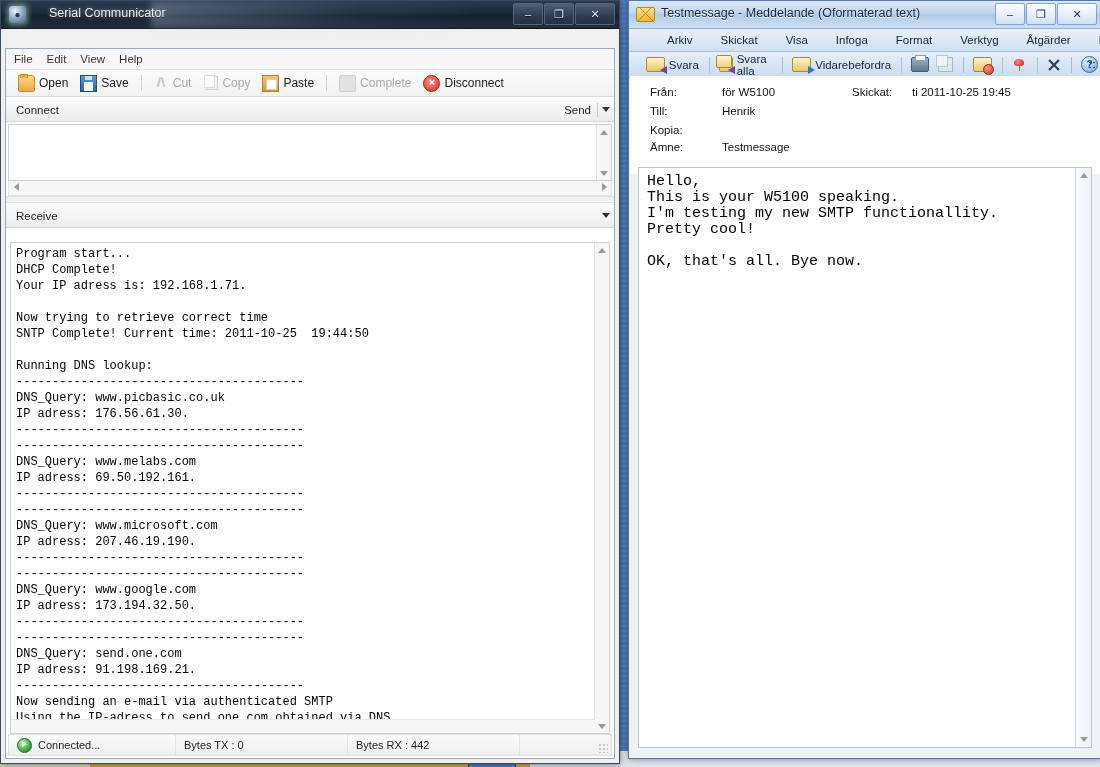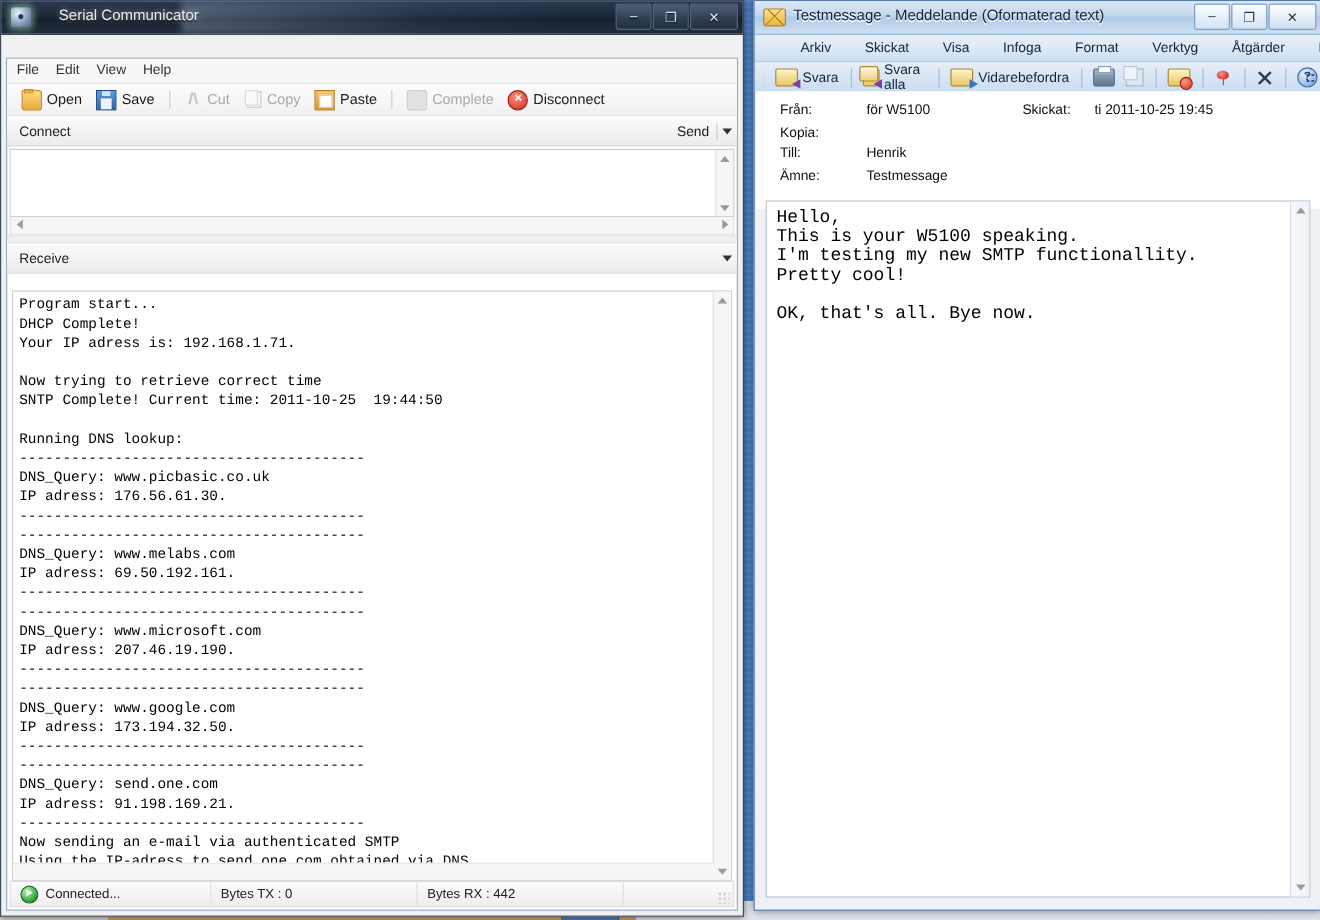--- a/index.html
+++ b/index.html
@@ -524,27 +524,27 @@
     </div>
   </div>
 
   <div id="mail-headers">
     <div class="hrow">
       <span class="lab">Från:</span>
       <span class="val">för W5100</span>
       <span class="lab2">Skickat:</span>
       <span class="val2">ti 2011-10-25 19:45</span>
     </div>
+    <div class="hrow">
+      <span class="lab">Till:</span>
+      <span class="val">Henrik</span>
+    </div>
     <div class="hrow" style="height:17px;">
       <span class="lab">Kopia:</span>
       <span class="val"></span>
-    </div>
-    <div class="hrow">
-      <span class="lab">Till:</span>
-      <span class="val">Henrik</span>
     </div>
     <div class="hrow">
       <span class="lab">Ämne:</span>
       <span class="val">Testmessage</span>
     </div>
   </div>
 
   <div id="mail-body-wrap">
     <div id="mail-body">Hello,
 This is your W5100 speaking.

